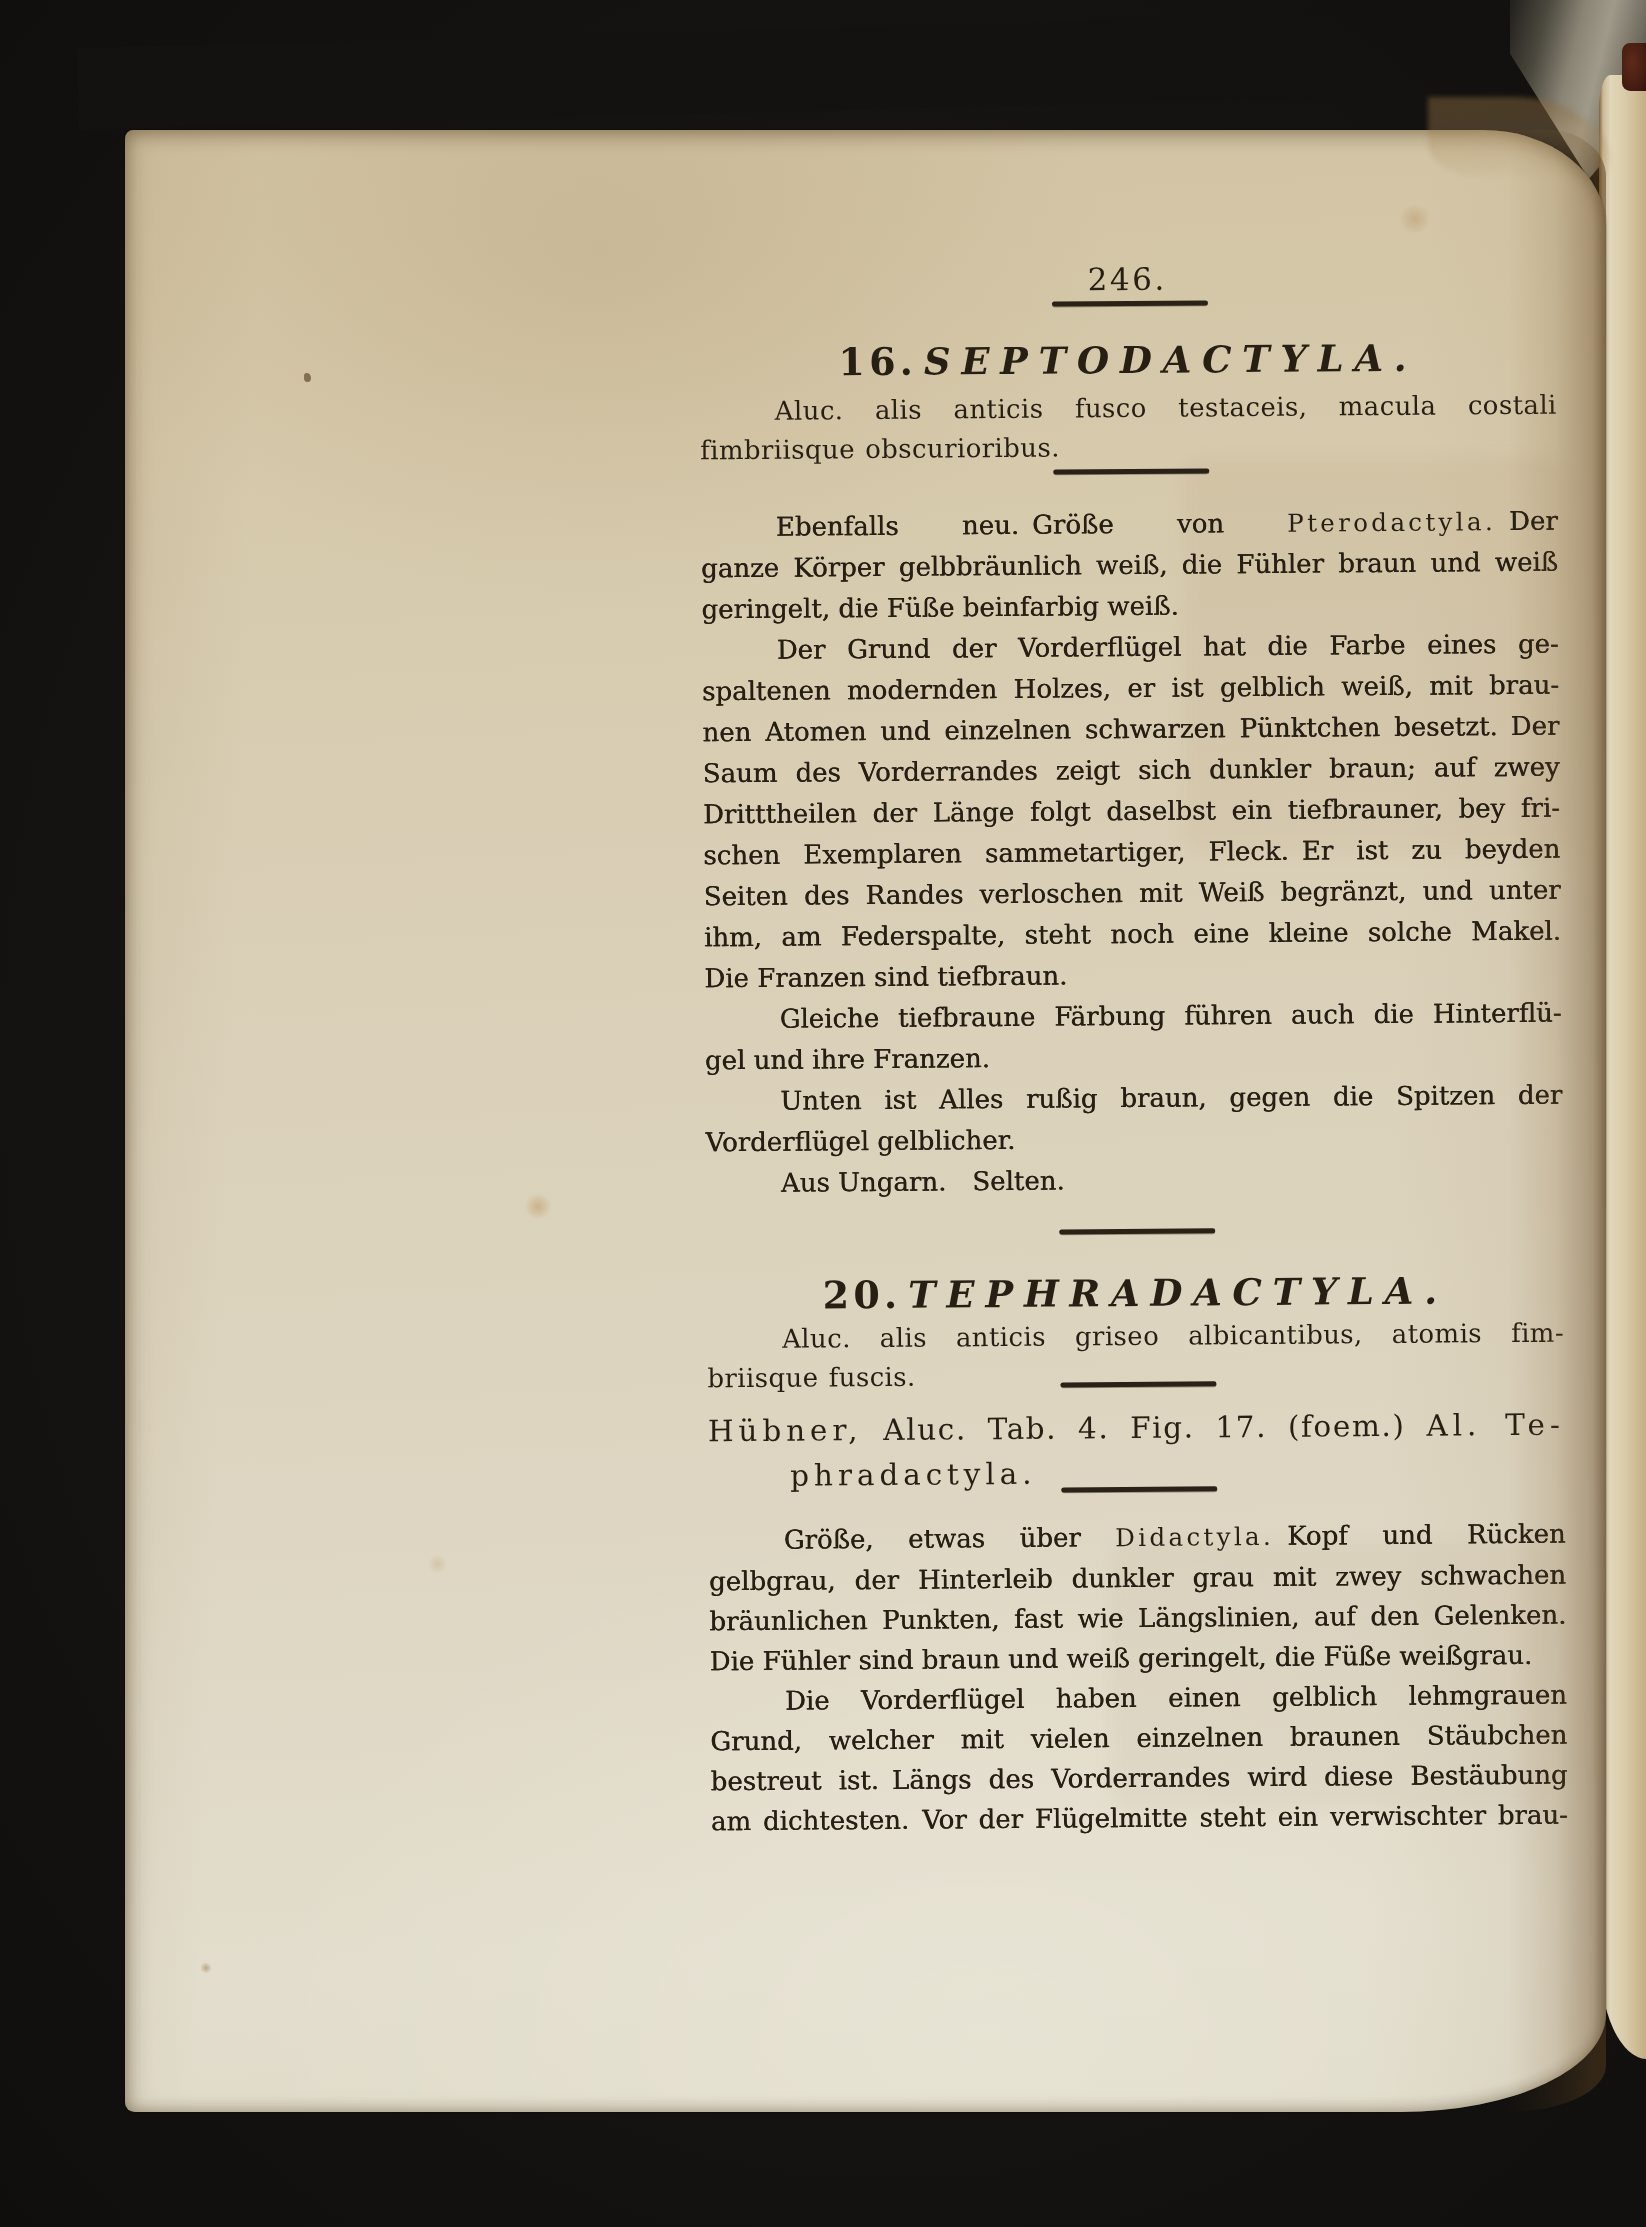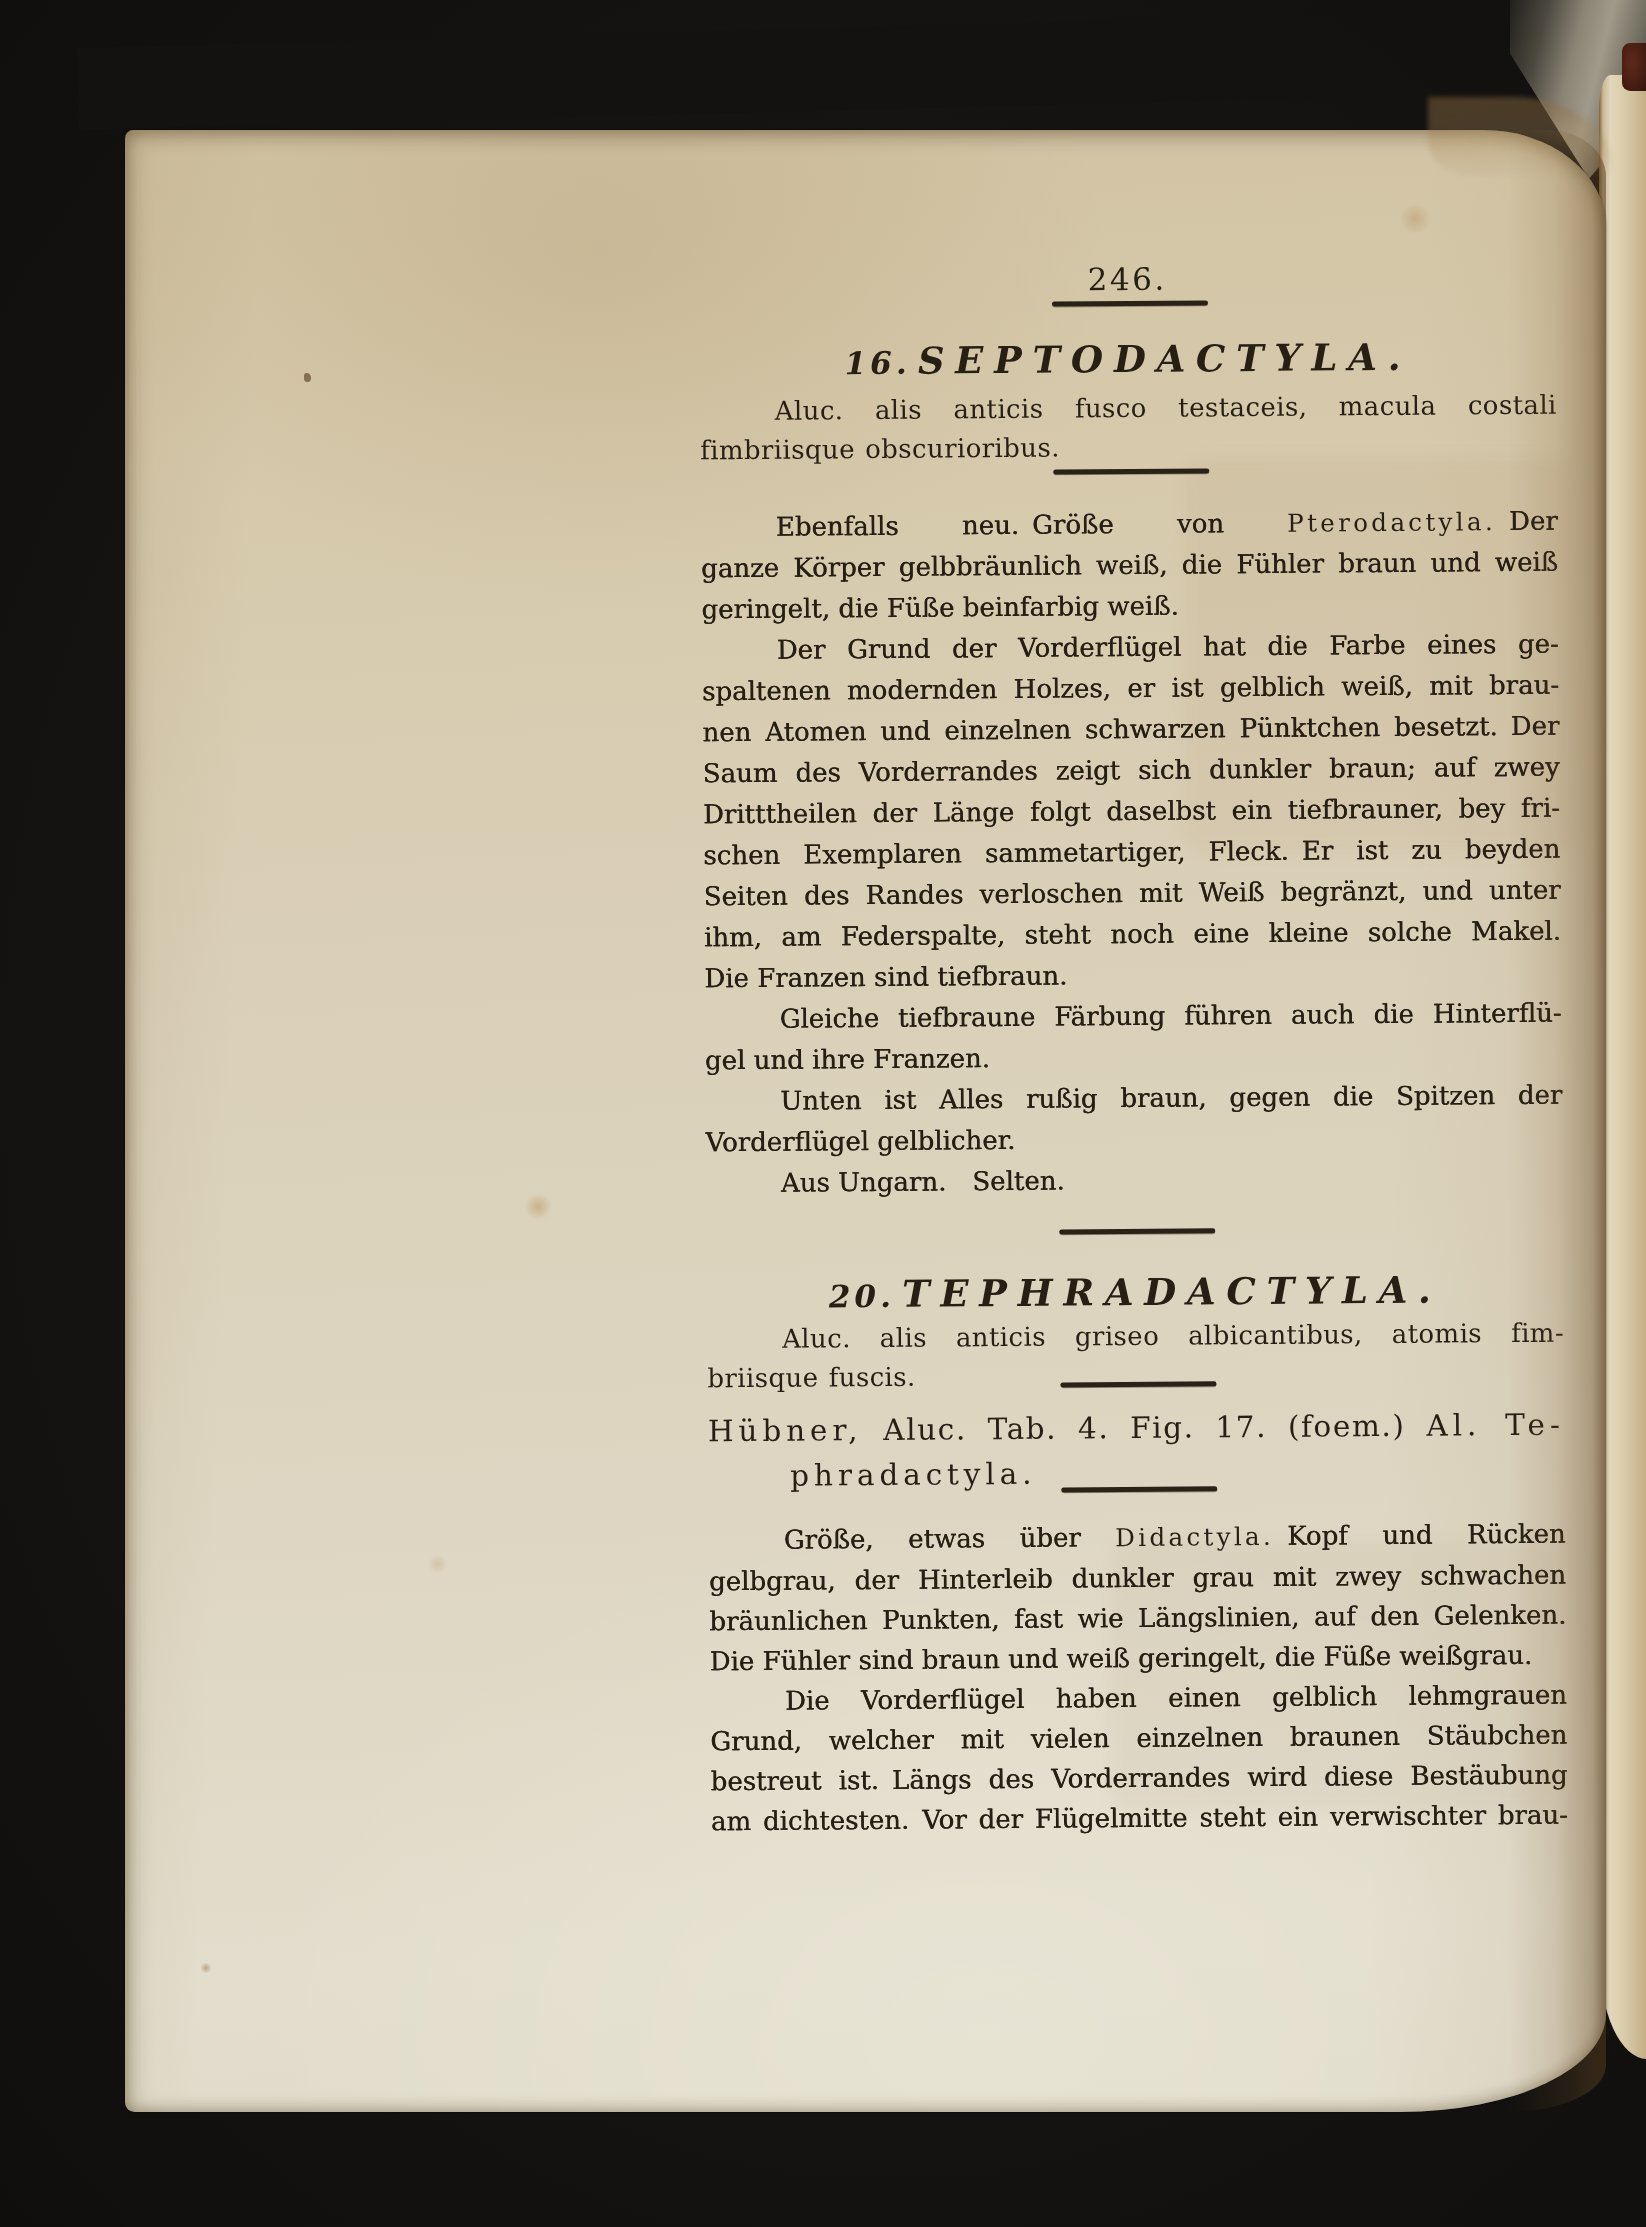--- a/index.html
+++ b/index.html
@@ -84,21 +84,21 @@
     transform:rotate(-0.45deg);transform-origin:426px 943px;
     color:#271f14;
   }
   .blk{position:absolute;left:0;width:857px;}
   .center{text-align:center;}
 
   .pnum{font-size:31px;letter-spacing:2.5px;}
   .rule{position:absolute;height:4.9px;background:#2a2217;border-radius:2.5px;width:156px;left:353px;box-shadow:0 0.8px 0 rgba(42,34,23,.4);}
 
   .heading{white-space:nowrap;}
-  .h-num{font-style:italic;font-weight:700;font-size:31px;letter-spacing:4.1px;margin-right:7px;}
+  .h-num{font-weight:700;font-size:38px;letter-spacing:4.1px;margin-right:7px;}
   .h-title{font-style:italic;font-weight:700;font-size:37px;letter-spacing:10.7px;}
 
   .tline{text-align:justify;text-align-last:justify;}
   .tline.ind{padding-left:75px;}
   .tline.end{text-align-last:left;}
 
   .latin .tline{font-size:26px;line-height:39px;letter-spacing:0.4px;word-spacing:1.6px;}
   .fraktur .tline{font-size:26px;line-height:41px;text-shadow:0.4px 0 0 #271f14;}
   .b17 .tline{line-height:40px;}
   .fraktur .anti{letter-spacing:3.3px;text-shadow:none;font-size:24.6px;}

